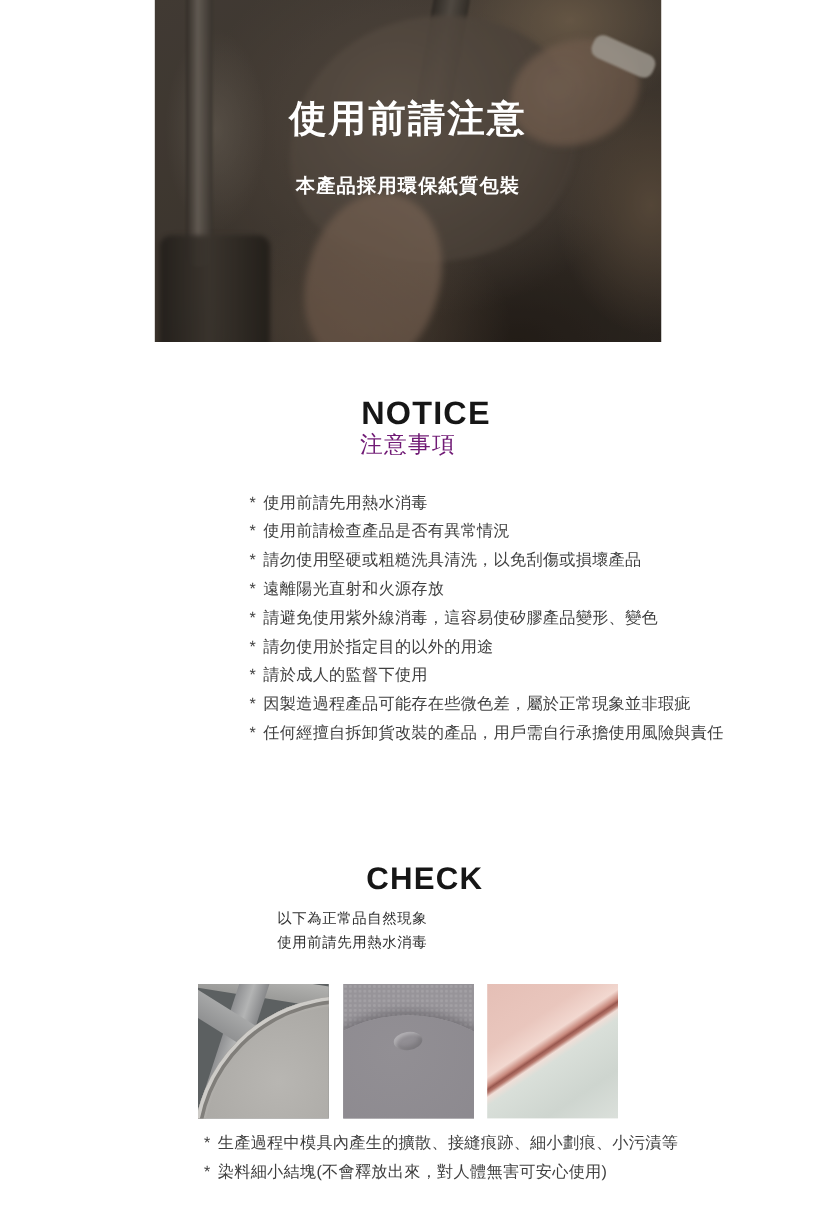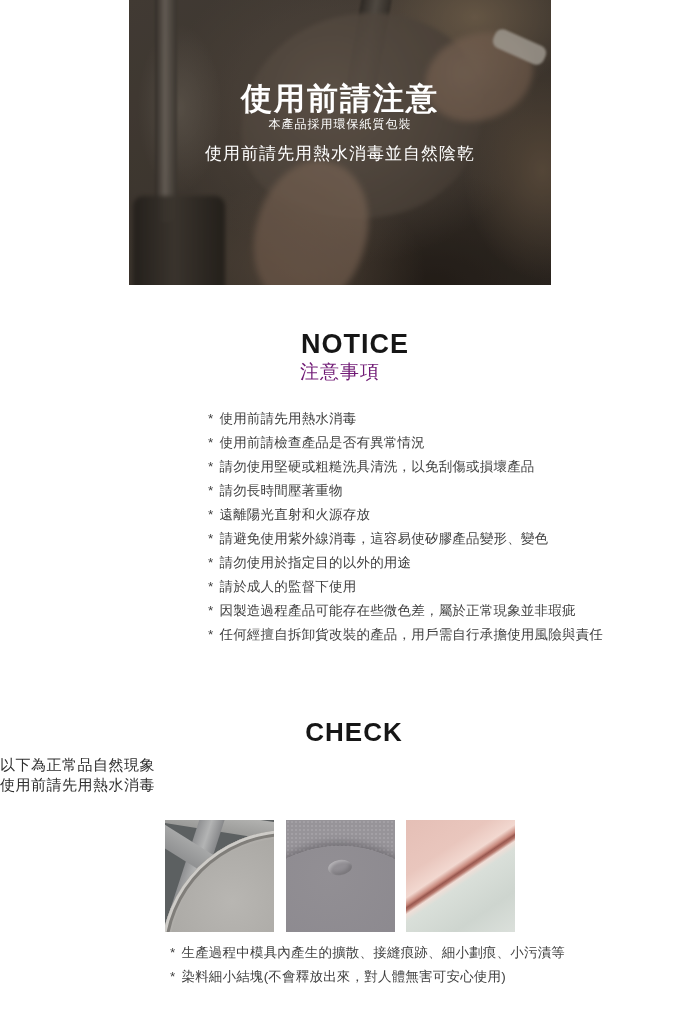--- a/index.html
+++ b/index.html
@@ -29,36 +29,36 @@
     background:radial-gradient(circle at 40% 35%, #7b6d60, #65594e 60%, #50463d); opacity:.9; filter:blur(2px); }
   .hero .hand-left { position:absolute; left:30%; bottom:-8%; width:26%; height:52%; transform:rotate(16deg);
     border-radius:48%; background:linear-gradient(20deg,#8a6f5d,#a08672); opacity:.75; filter:blur(3px); }
   .hero .hand-right { position:absolute; left:70%; top:12%; width:26%; height:30%; transform:rotate(-20deg);
     border-radius:50%; background:radial-gradient(circle at 40% 40%, #a68a75, #8a6f5c); opacity:.75; filter:blur(3px); }
   .hero .sponge { position:absolute; left:86%; top:13%; width:13%; height:7%; transform:rotate(24deg);
     border-radius:8px; background:#d9d2c6; opacity:.85; filter:blur(1px); }
   .hero-overlay { position:absolute; inset:0; background:rgba(16,13,10,.30); }
   .hero-text { position:absolute; inset:0; display:flex; flex-direction:column; align-items:center; text-align:left; color:#ffffff; }
   .hero-title { margin-top:82px; font-size:31px; line-height:34px; font-weight:700; letter-spacing:2px; }
-  .hero-sub1 { font-size:12px; line-height:17px; font-weight:400; letter-spacing:1px; }
+  .hero-sub1 { margin-top:31px; font-size:16px; line-height:17px; font-weight:700; letter-spacing:1px; }
   .hero-sub2 { margin-top:12px; font-size:17px; line-height:17px; font-weight:400; letter-spacing:1px; }
 
   
   .h-en { position:absolute; left:0; width:680px; text-align:center; font-weight:800; color:#161616; letter-spacing:1px; }
   .notice-heading { top:331px; font-size:27px; line-height:27px;margin-left:15px; }
   .notice-subheading { position:absolute; left:0; top:361px; width:680px; text-align:center;
     font-size:19px; line-height:22px; color:#701a75; letter-spacing:1px; }
   .bullets { position:absolute; left:170px; list-style:none; }
   .notice-list { top:407px; width:380px;margin-left:38px; }
   .bullets li { font-size:13.5px; line-height:24px; color:#3f3f3f; letter-spacing:.2px; white-space:nowrap; }
   .bullets .b { display:inline-block; margin-right:6px; color:#3f3f3f; }
 
   
   .check-heading { top:719px; font-size:26px; line-height:26px;padding-left:28px; }
-  .check-sub { position:absolute; left:0; width:587px; text-align:left; font-size:15px; line-height:16px; color:#2e2e2e; letter-spacing:.5px; }
+  .check-sub { position:absolute; left:0; width:587px; text-align:center; font-size:12px; line-height:16px; color:#2e2e2e; letter-spacing:.5px; }
   .check-sub1 { top:757px; }
   .check-sub2 { top:777px; }
   .thumbs { position:absolute; left:165px; top:820px; width:350px; height:112px; display:flex; justify-content:space-between; }
   .thumb { position:relative; width:109px; height:112px; overflow:hidden; }
 
   .t1 { background:#5c6061; }
   .t1 .spoke-top { position:absolute; left:-8px; top:-6px; width:130px; height:18px; transform:rotate(9deg);
     background:linear-gradient(180deg,#b2b2b0,#9a9a98); }
   .t1 .spoke-a { position:absolute; left:20px; top:-14px; width:24px; height:120px; transform:rotate(18deg);
     background:linear-gradient(90deg,#8f9092,#b3b4b4 50%,#87888a); }
@@ -94,32 +94,30 @@
     <div class="faucet-base"></div>
     <div class="spout"></div>
     <div class="bowl"></div>
     <div class="hand-left"></div>
     <div class="hand-right"></div>
     <div class="sponge"></div>
     <div class="hero-overlay"></div>
     <div class="hero-text">
       <h1 class="hero-title">使用前請注意</h1>
       <p class="hero-sub1">本產品採用環保紙質包裝</p>
-      <p class="hero-sub2">使用前請先用熱水消毒並自然陰乾</p>
     </div>
   </section>
 
   <section>
     <h2 class="h-en notice-heading">NOTICE</h2>
     <p class="notice-subheading">注意事項</p>
     <ul class="bullets notice-list">
       <li><span class="b">*</span><span>使用前請先用熱水消毒</span></li>
       <li><span class="b">*</span><span>使用前請檢查產品是否有異常情況</span></li>
       <li><span class="b">*</span><span>請勿使用堅硬或粗糙洗具清洗，以免刮傷或損壞產品</span></li>
-      <li><span class="b">*</span><span>請勿長時間壓著重物</span></li>
       <li><span class="b">*</span><span>遠離陽光直射和火源存放</span></li>
       <li><span class="b">*</span><span>請避免使用紫外線消毒，這容易使矽膠產品變形、變色</span></li>
       <li><span class="b">*</span><span>請勿使用於指定目的以外的用途</span></li>
       <li><span class="b">*</span><span>請於成人的監督下使用</span></li>
       <li><span class="b">*</span><span>因製造過程產品可能存在些微色差，屬於正常現象並非瑕疵</span></li>
       <li><span class="b">*</span><span>任何經擅自拆卸貨改裝的產品，用戶需自行承擔使用風險與責任</span></li>
     </ul>
   </section>
 
   <section>

